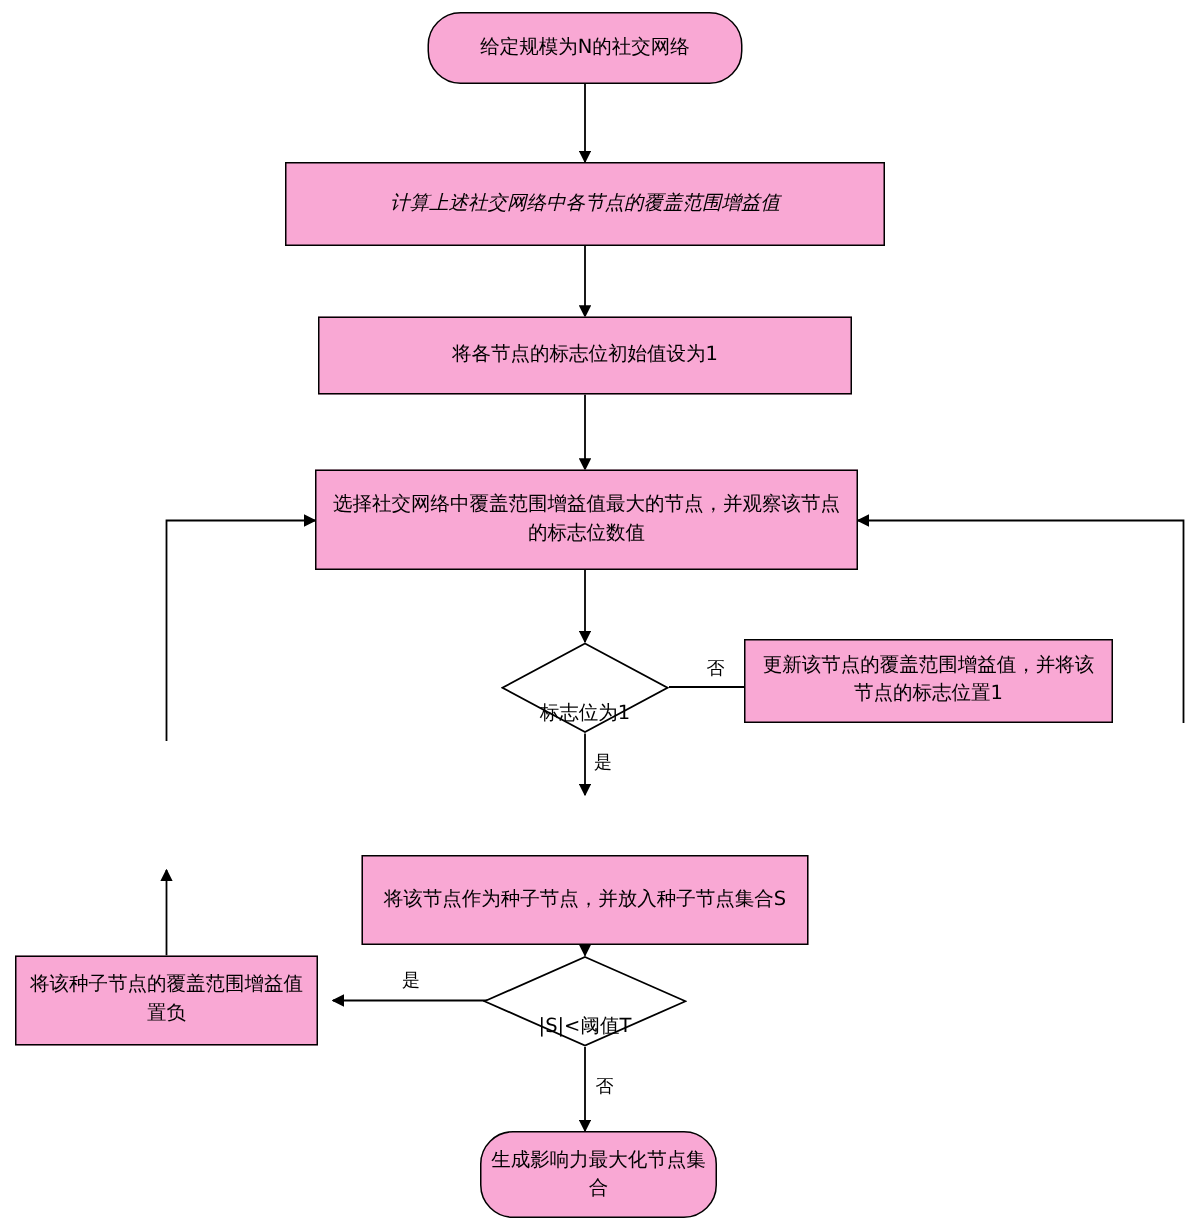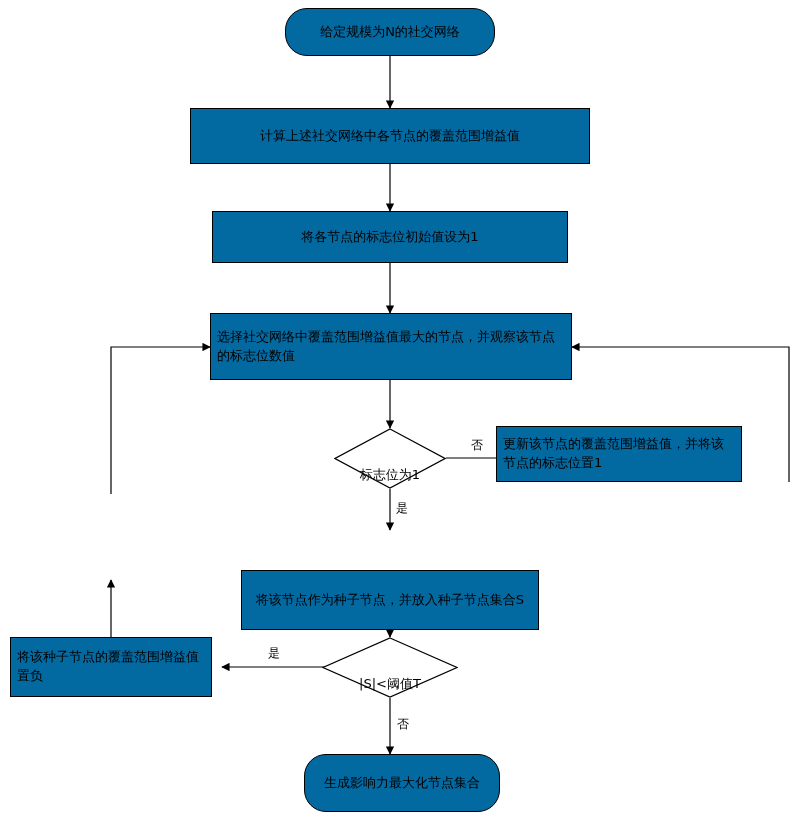--- a/index.html
+++ b/index.html
@@ -14,24 +14,25 @@
     position: relative;
     width: 800px;
     height: 820px;
     background: #ffffff;
     overflow: hidden;
   }
   .node {
     position: absolute;
     box-sizing: border-box;
     border: 1px solid #000000;
-    background: #0369a1;
+    background: #f9a8d4;
     display: flex;
     align-items: center;
     justify-content: center;
+    text-align: center;
     font-size: 13px;
     line-height: 1.45;
     color: #000000;
     padding: 2px 6px;
     z-index: 3;
   }
   .node.terminal {
     border-radius: 22px;
   }
   .diamond-wrap {
@@ -99,21 +100,21 @@
       <path d="M 789 482 L 789 347 L 572 347"></path>
       <path d="M 111 637 L 111 580"></path>
       <path d="M 111 494 L 111 347 L 210 347"></path>
     </g>
   </svg>
 
   <div class="node terminal" style="left:285px; top:8px; width:210px; height:48px;">
     <span>给定规模为N的社交网络</span>
   </div>
 
-  <div class="node" style="left:190px; top:108px; width:400px; height:56px;">
+  <div class="node" style="left:190px; top:108px; width:400px; height:56px;font-style:italic;">
     <span>计算上述社交网络中各节点的覆盖范围增益值</span>
   </div>
 
   <div class="node" style="left:212px; top:211px; width:356px; height:52px;">
     <span>将各节点的标志位初始值设为1</span>
   </div>
 
   <div class="node" style="left:210px; top:313px; width:362px; height:67px;">
     <span>选择社交网络中覆盖范围增益值最大的节点，并观察该节点的标志位数值</span>
   </div>
@@ -138,21 +139,21 @@
     <span>将该种子节点的覆盖范围增益值置负</span>
   </div>
 
   <div class="diamond-wrap" style="left:322px; top:637px; width:136px; height:61px;">
     <svg class="diamond-shape" viewBox="0 0 136 61" xmlns="http://www.w3.org/2000/svg">
       <polygon points="68,1 135,30.5 68,60 1,30.5" fill="#ffffff" stroke="#000000" stroke-width="1.2"></polygon>
     </svg>
     <div class="diamond-label">|S|&lt;阈值T</div>
   </div>
 
-  <div class="node terminal" style="left:304px; top:754px; width:196px; height:58px;font-family:Liberation Serif, serif;">
+  <div class="node terminal" style="left:320px; top:754px; width:158px; height:58px;font-family:Liberation Serif, serif;">
     <span>生成影响力最大化节点集合</span>
   </div>
 
   <div class="edge-label" style="left:470px; top:437px;">否</div>
   <div class="edge-label" style="left:395px; top:500px;">是</div>
   <div class="edge-label" style="left:267px; top:645px;">是</div>
   <div class="edge-label" style="left:396px; top:716px;">否</div>
 
 </div>
 

